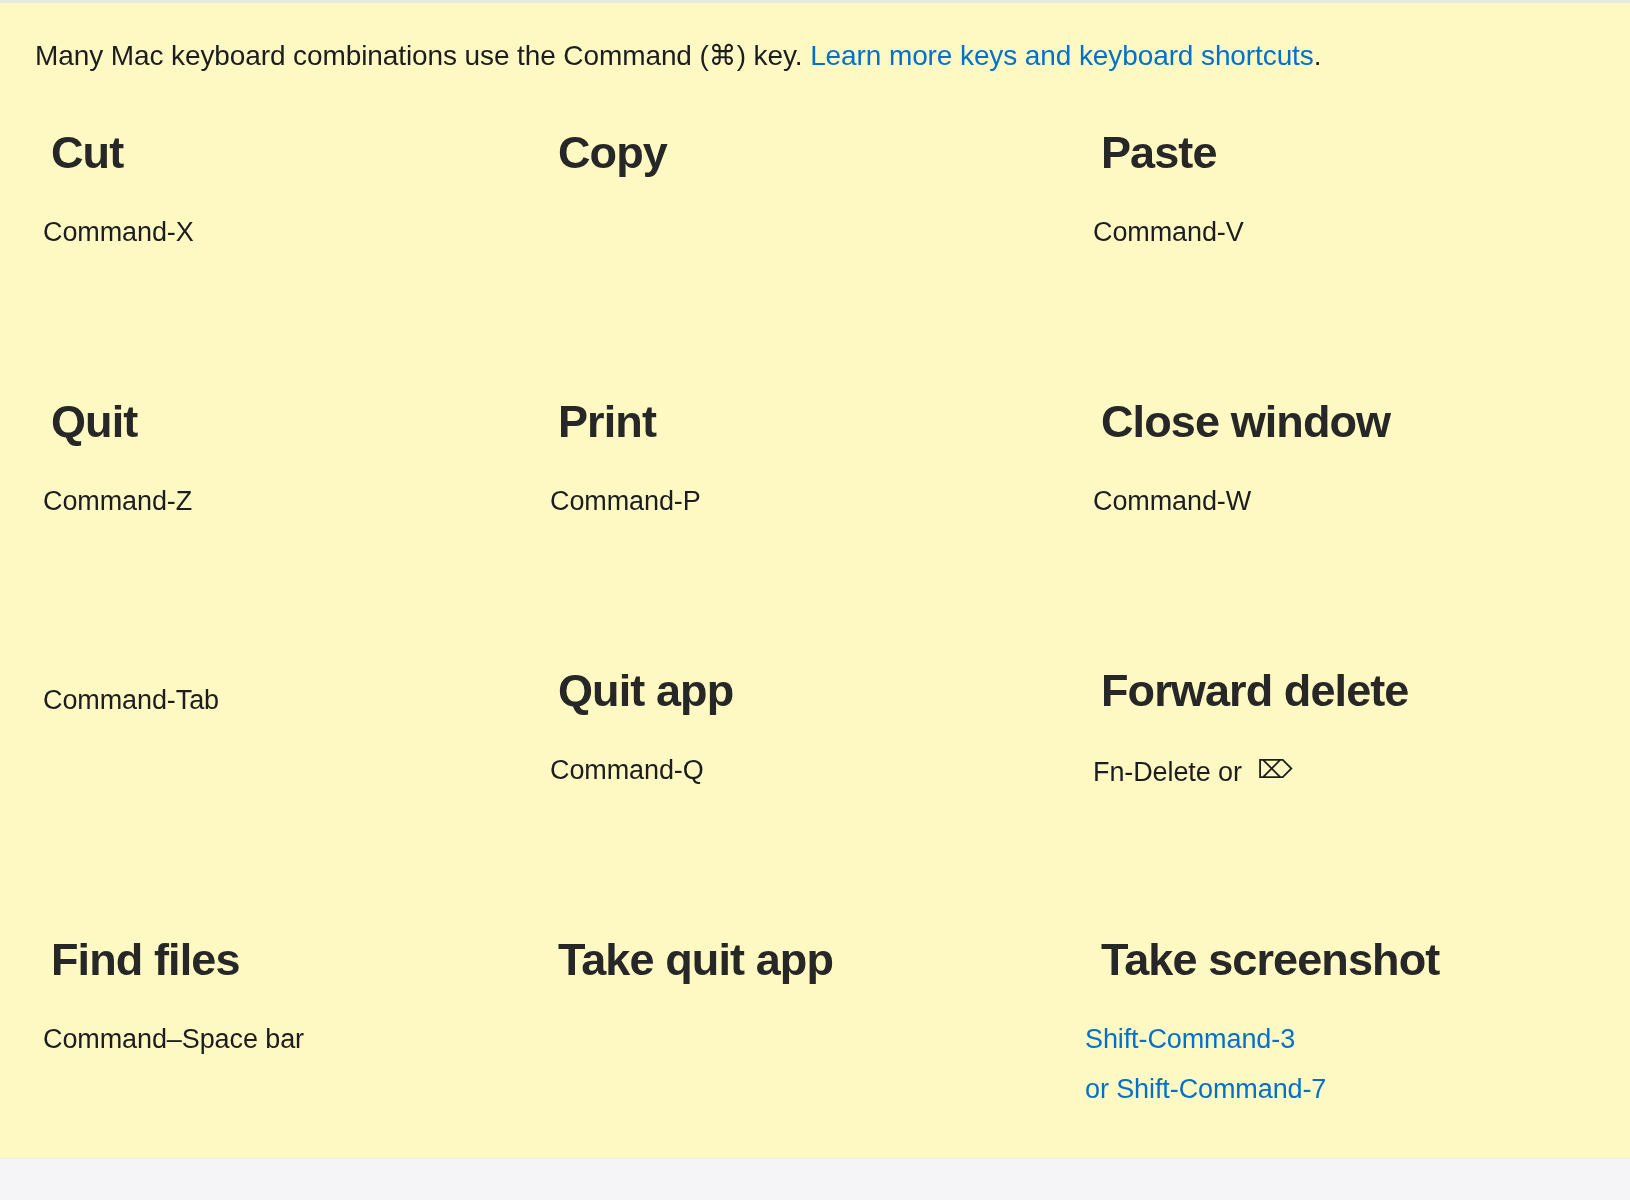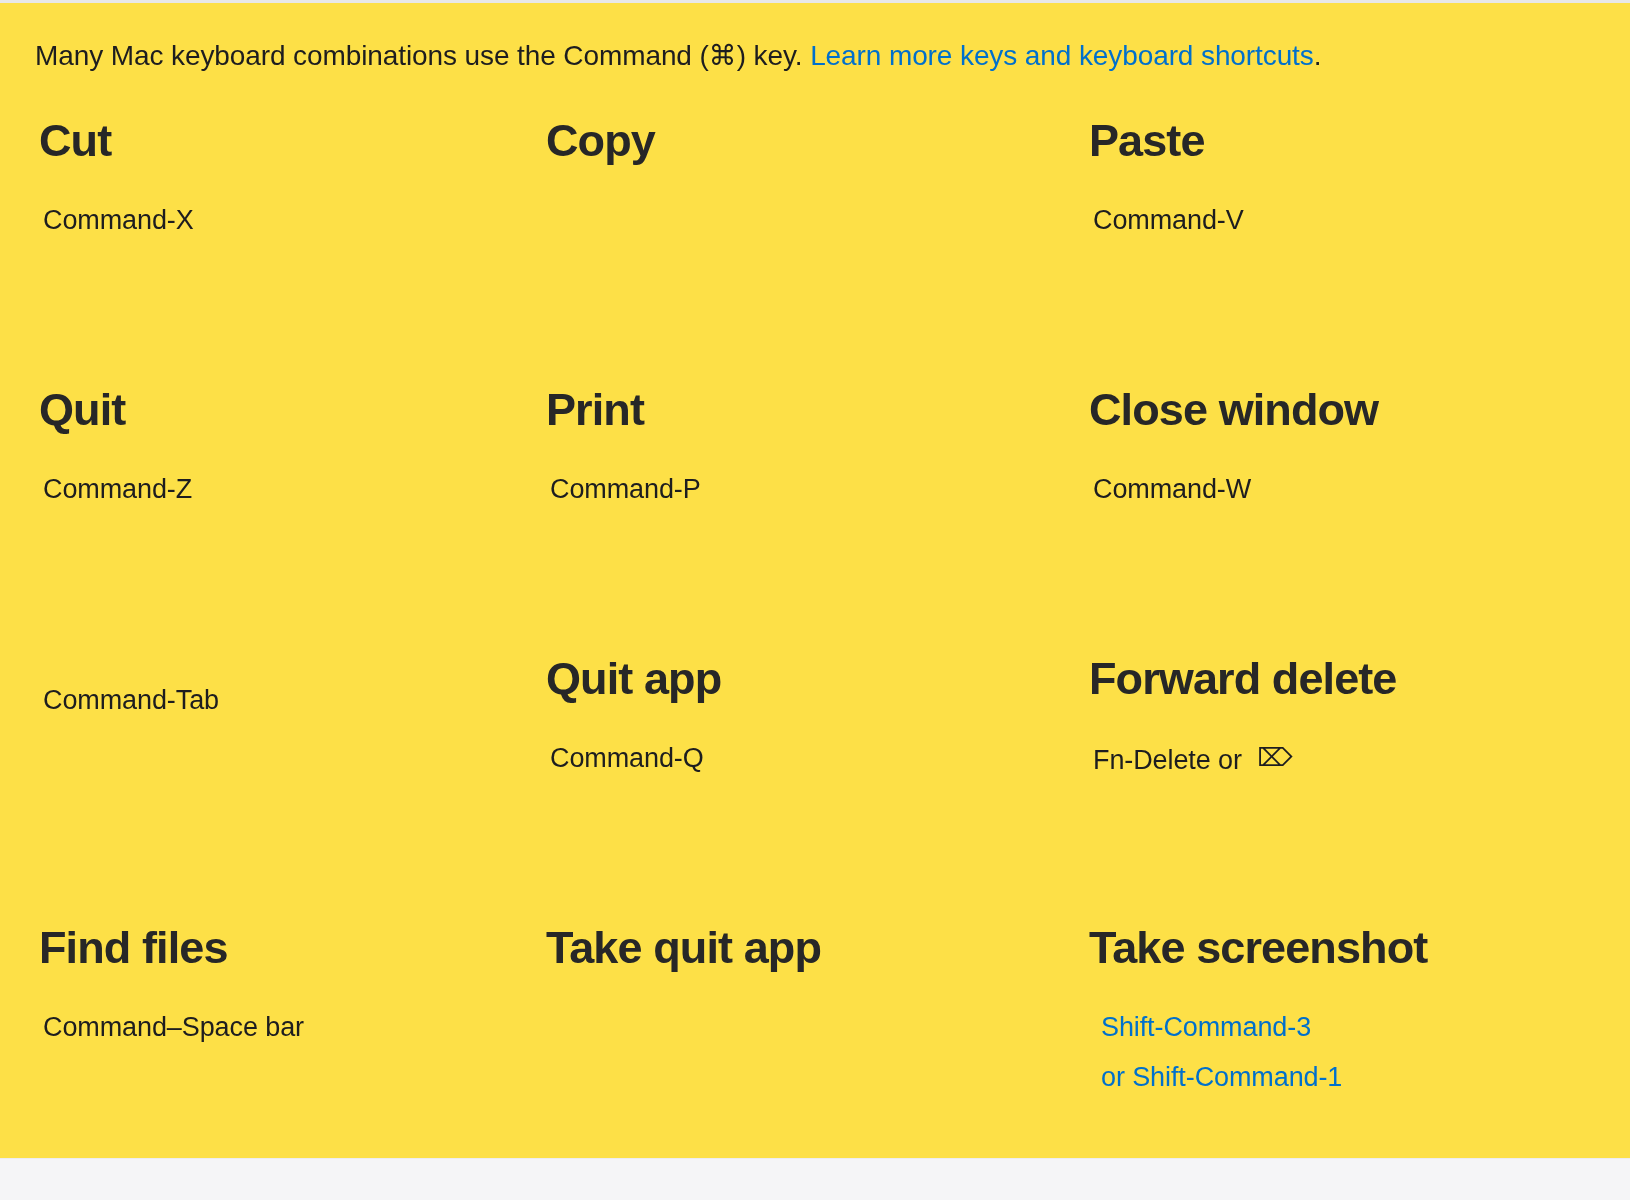--- a/index.html
+++ b/index.html
@@ -23,21 +23,21 @@
     width: 1630px;
     height: 3px;
     background: #e8e8e8;
   }
 
   .page {
     position: absolute;
     top: 0; left: 0;
     width: 1630px;
     height: 1200px;
-    background: #fde047;
+    background: #fef9c3;
   }
 
   
   .intro {
     position: absolute;
     left: 35px;
     top: 8px;
     width: 1570px;
     font-size: 28px;
     line-height: 40px;
@@ -72,41 +72,41 @@
   .cell.col-0 { left: 35px;   width: 520px; }
   .cell.col-1 { left: 542px;  width: 515px; }
   .cell.col-2 { left: 1085px; width: 520px; }
 
   .cell-title {
     font-size: 45px;
     line-height: 54px;
     font-weight: 700;
     color: #272727;
     letter-spacing: -0.9px;
-    margin: 4px;
+    margin: 16px;
     white-space: nowrap;
   }
   .cell-desc {
     margin: 8px;
     margin-top: 27px;
     font-size: 27px;
     line-height: 50px;
     color: #1d1d1f;
     letter-spacing: -0.1px;
     white-space: nowrap;
   }
   .cell-desc .key-glyph {
     font-family: "DejaVu Sans", sans-serif;
     font-size: 25px;
     letter-spacing: 0;
     padding-left: 8px;
     vertical-align: 3px;
   }
   .cell-links {
-    margin: 16px;
+    margin: 0;
     margin-top: 27px;
     font-size: 27px;
     line-height: 50px;
     letter-spacing: -0.1px;
   }
   .cell-links a {
     display: block;
     color: #0070cc;
     text-decoration: none;
     white-space: nowrap;
@@ -184,21 +184,21 @@
         <h2 class="cell-title">Find files</h2>
         <p class="cell-desc">Command–Space bar</p>
       </div>
       <div class="cell col-1">
         <h2 class="cell-title">Take quit app</h2>
       </div>
       <div class="cell col-2">
         <h2 class="cell-title">Take screenshot</h2>
         <div class="cell-links">
           <a href="#">Shift-Command-3</a>
-          <a href="#">or Shift-Command-1</a>
+          <a href="#">or Shift-Command-7</a>
         </div>
       </div>
     </div>
 
   </div>
 
   <div class="footer-band"></div>
 
 </div>
 

